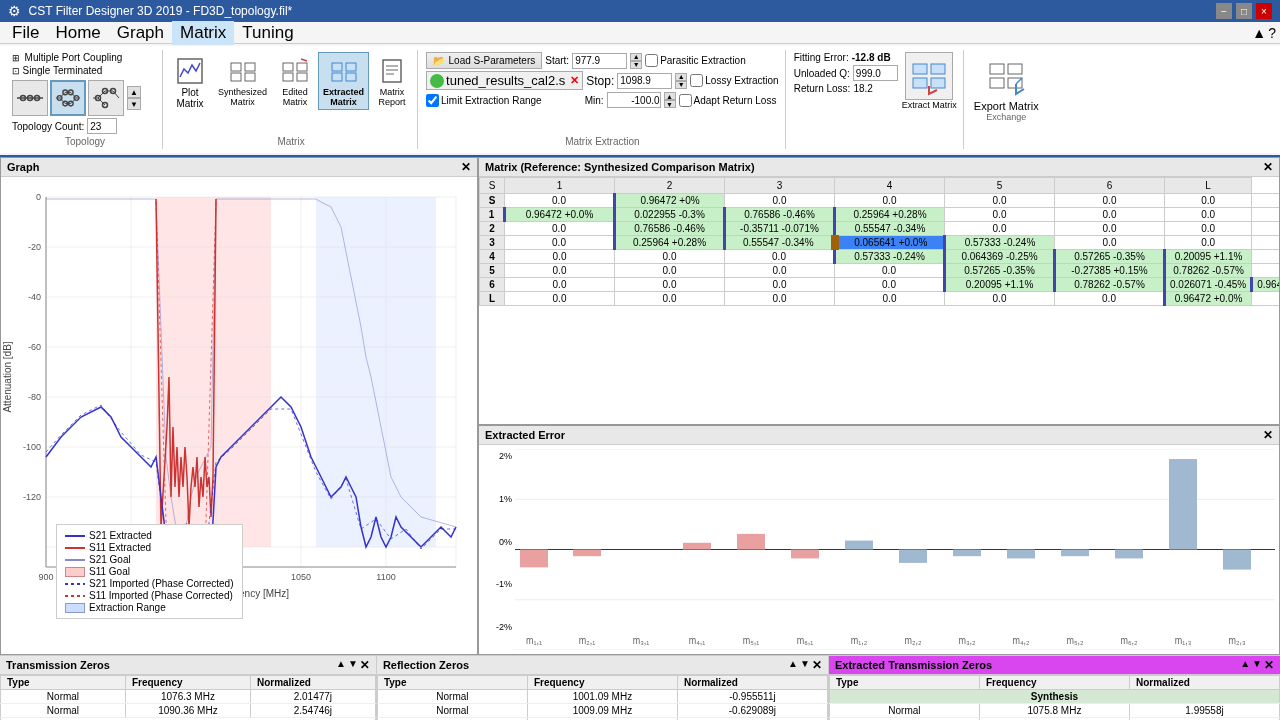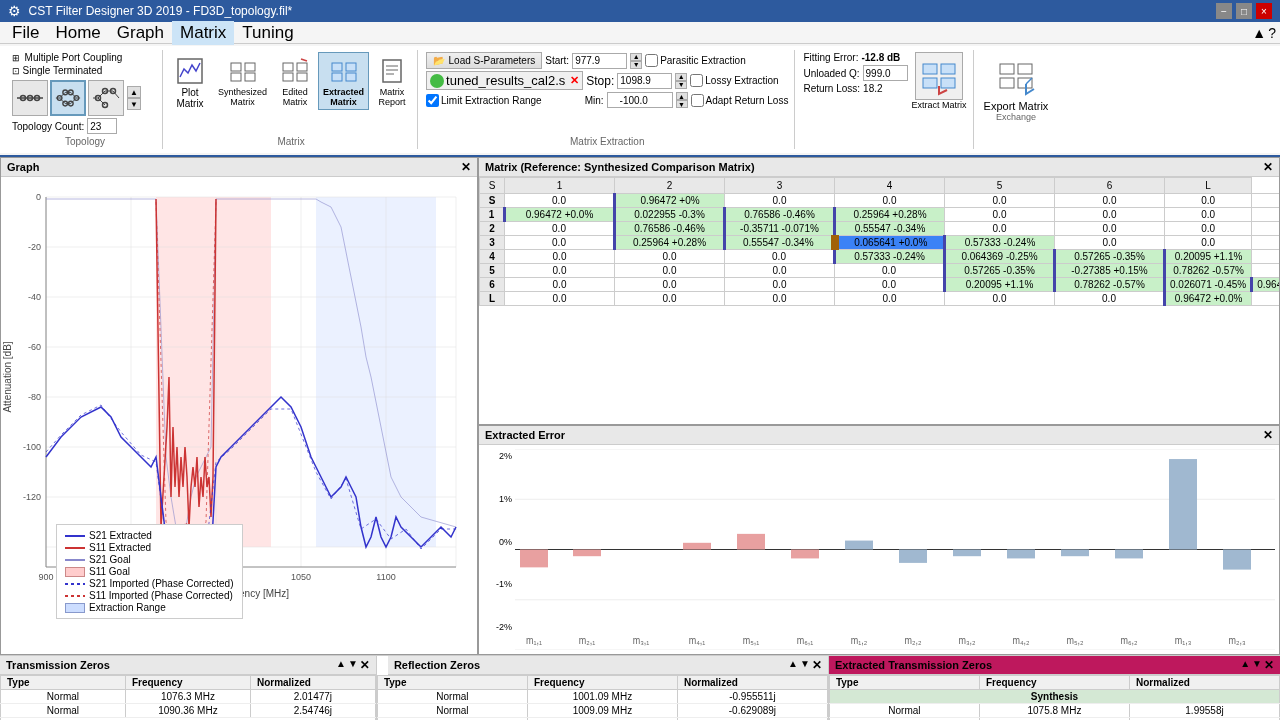--- a/index.html
+++ b/index.html
@@ -219,21 +219,21 @@
           <input type="checkbox" style="">
           <span>Lossy Extraction</span>
         </label>
       </div>
       <div style="display:flex;align-items:center;gap:3px;">
         <label class="checkbox-label">
           <input type="checkbox" checked="" style="">
           <span>Limit Extraction Range</span>
         </label>
         <span style="font-size:10px;margin-left:40px;">Min:</span>
-        <input type="text" value="-100.0" style="width: 66px; height: 16px; border: 1px solid rgb(170, 170, 170); font-size: 10px; padding: 0px 12px;">
+        <input type="text" value="-100.0" style="width: 54px; height: 16px; border: 1px solid rgb(170, 170, 170); font-size: 10px; padding: 0px 0; text-align: right;">
         <div style="display:flex;flex-direction:column;">
           <div style="width:12px;height:8px;background:#e0e0e0;border:1px solid #aaa;cursor:pointer;font-size:7px;display:flex;align-items:center;justify-content:center;">▲</div>
           <div style="width:12px;height:8px;background:#e0e0e0;border:1px solid #aaa;cursor:pointer;font-size:7px;display:flex;align-items:center;justify-content:center;">▼</div>
         </div>
         <label class="checkbox-label">
           <input type="checkbox" style="">
           <span>Adapt Return Loss</span>
         </label>
       </div>
       <div style="font-size:10px;color:#666;text-align:center;margin-top:auto;">Matrix Extraction</div>
@@ -602,21 +602,21 @@
             </tr>
             <tr>
               <td colspan="3" style="color:#888;font-style:italic;font-size:10px;cursor:pointer;">&lt;add transmission zero&gt;</td>
             </tr>
           </tbody>
         </table>
       </div>
     </div>
 
     <div style="flex:1.2;display:flex;flex-direction:column;border-right:1px solid #ccc;background:white;">
-      <div style="background:#e8e8e8;border-bottom:1px solid #ccc;padding:2px 6px;font-size:11px;font-weight:bold;display:flex;justify-content:space-between;align-items:center;margin-left:11px;">
+      <div style="background:#e8e8e8;border-bottom:1px solid #ccc;padding:2px 6px;font-size:11px;font-weight:bold;display:flex;justify-content:space-between;align-items:center;">
         <span>Reflection Zeros</span>
         <div style="display:flex;gap:2px;">
           <span style="cursor:pointer;font-size:10px;">▲</span>
           <span style="cursor:pointer;font-size:10px;">▼</span>
           <span style="cursor:pointer;font-size:12px;">✕</span>
         </div>
       </div>
       <div style="flex:1;overflow:auto;">
         <table class="data-table" style="width:100%;">
           <thead>
@@ -641,21 +641,21 @@
               <td>Normal</td>
               <td>1021.88 MHz</td>
               <td>-0.112563j</td>
             </tr>
           </tbody>
         </table>
       </div>
     </div>
 
     <div style="flex:1.2;display:flex;flex-direction:column;background:white;">
-      <div style="background:#be185d;border-bottom:1px solid #ccc;padding:2px 6px;font-size:11px;font-weight:bold;display:flex;justify-content:space-between;align-items:center;">
+      <div style="background:#d946ef;border-bottom:1px solid #ccc;padding:2px 6px;font-size:11px;font-weight:bold;display:flex;justify-content:space-between;align-items:center;">
         <span>Extracted Transmission Zeros</span>
         <div style="display:flex;gap:2px;">
           <span style="cursor:pointer;font-size:10px;">▲</span>
           <span style="cursor:pointer;font-size:10px;">▼</span>
           <span style="cursor:pointer;font-size:12px;">✕</span>
         </div>
       </div>
       <div style="flex:1;overflow:auto;">
         <table class="data-table" style="width:100%;">
           <thead>

